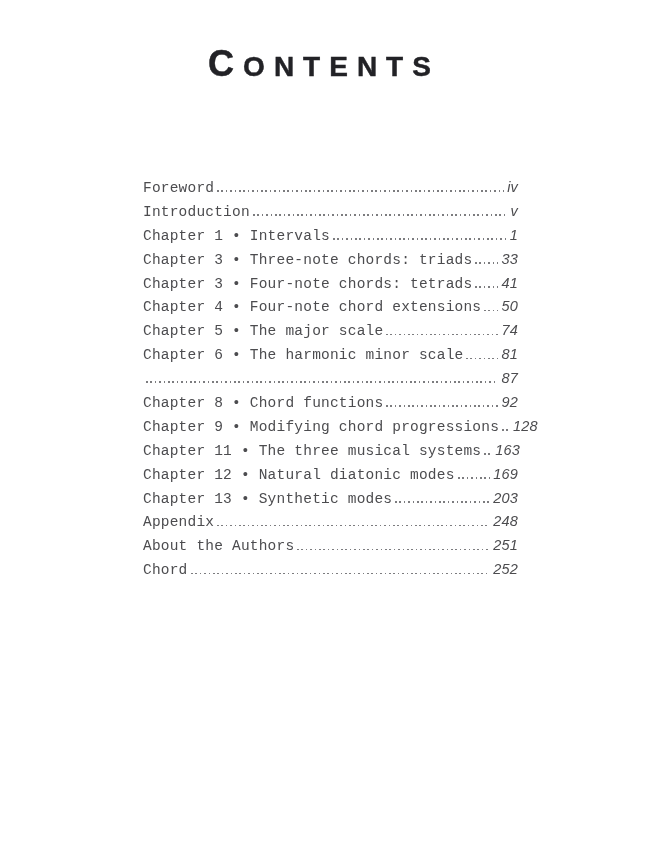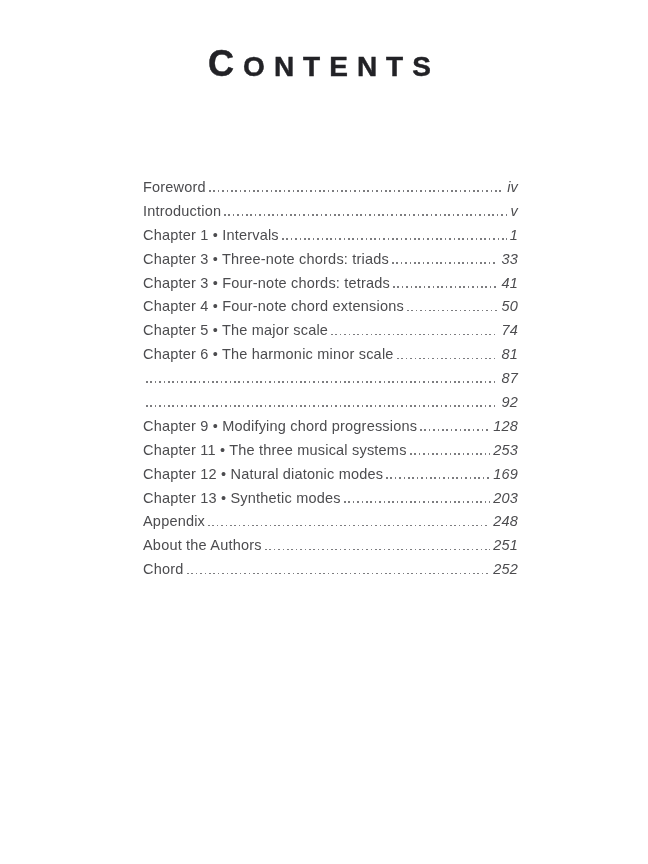--- a/index.html
+++ b/index.html
@@ -48,20 +48,21 @@
     align-items: baseline;
     height: 23.9px;
     line-height: 23.9px;
     font-size: 14.5px;
     letter-spacing: 0.2px;
     color: var(--text-color, #4c4c4f);
     white-space: nowrap;
   }
   .toc-label {
     flex: 0 0 auto;
+    font-family: Liberation Mono, monospace;
   }
   .dot-leader {
     flex: 1 1 auto;
     min-width: 8px;
     height: 1.7px;
     margin: 0 3px 0 3px;
     background-image: repeating-linear-gradient(
       to right,
       var(--leader-color, #7c7c7f) 0 1.6px,
       transparent 1.6px 4.4px
@@ -127,35 +128,36 @@
     <span class="dot-leader"></span>
     <span class="toc-page">81</span>
   </div>
 
   <div class="toc-row">
     <span class="dot-leader"></span>
     <span class="toc-page">87</span>
   </div>
 
   <div class="toc-row">
+    <span class="toc-label">Chapter 8 • Chord functions</span>
     <span class="dot-leader"></span>
     <span class="toc-page">92</span>
   </div>
 
   <div class="toc-row">
     <span class="toc-label">Chapter 9 • Modifying chord progressions</span>
     <span class="dot-leader"></span>
     <span class="toc-page">128</span>
   </div>
 
 
   <div class="toc-row">
     <span class="toc-label">Chapter 11 • The three musical systems</span>
     <span class="dot-leader"></span>
-    <span class="toc-page">253</span>
+    <span class="toc-page">163</span>
   </div>
 
   <div class="toc-row">
     <span class="toc-label">Chapter 12 • Natural diatonic modes</span>
     <span class="dot-leader"></span>
     <span class="toc-page">169</span>
   </div>
 
   <div class="toc-row">
     <span class="toc-label">Chapter 13 • Synthetic modes</span>

